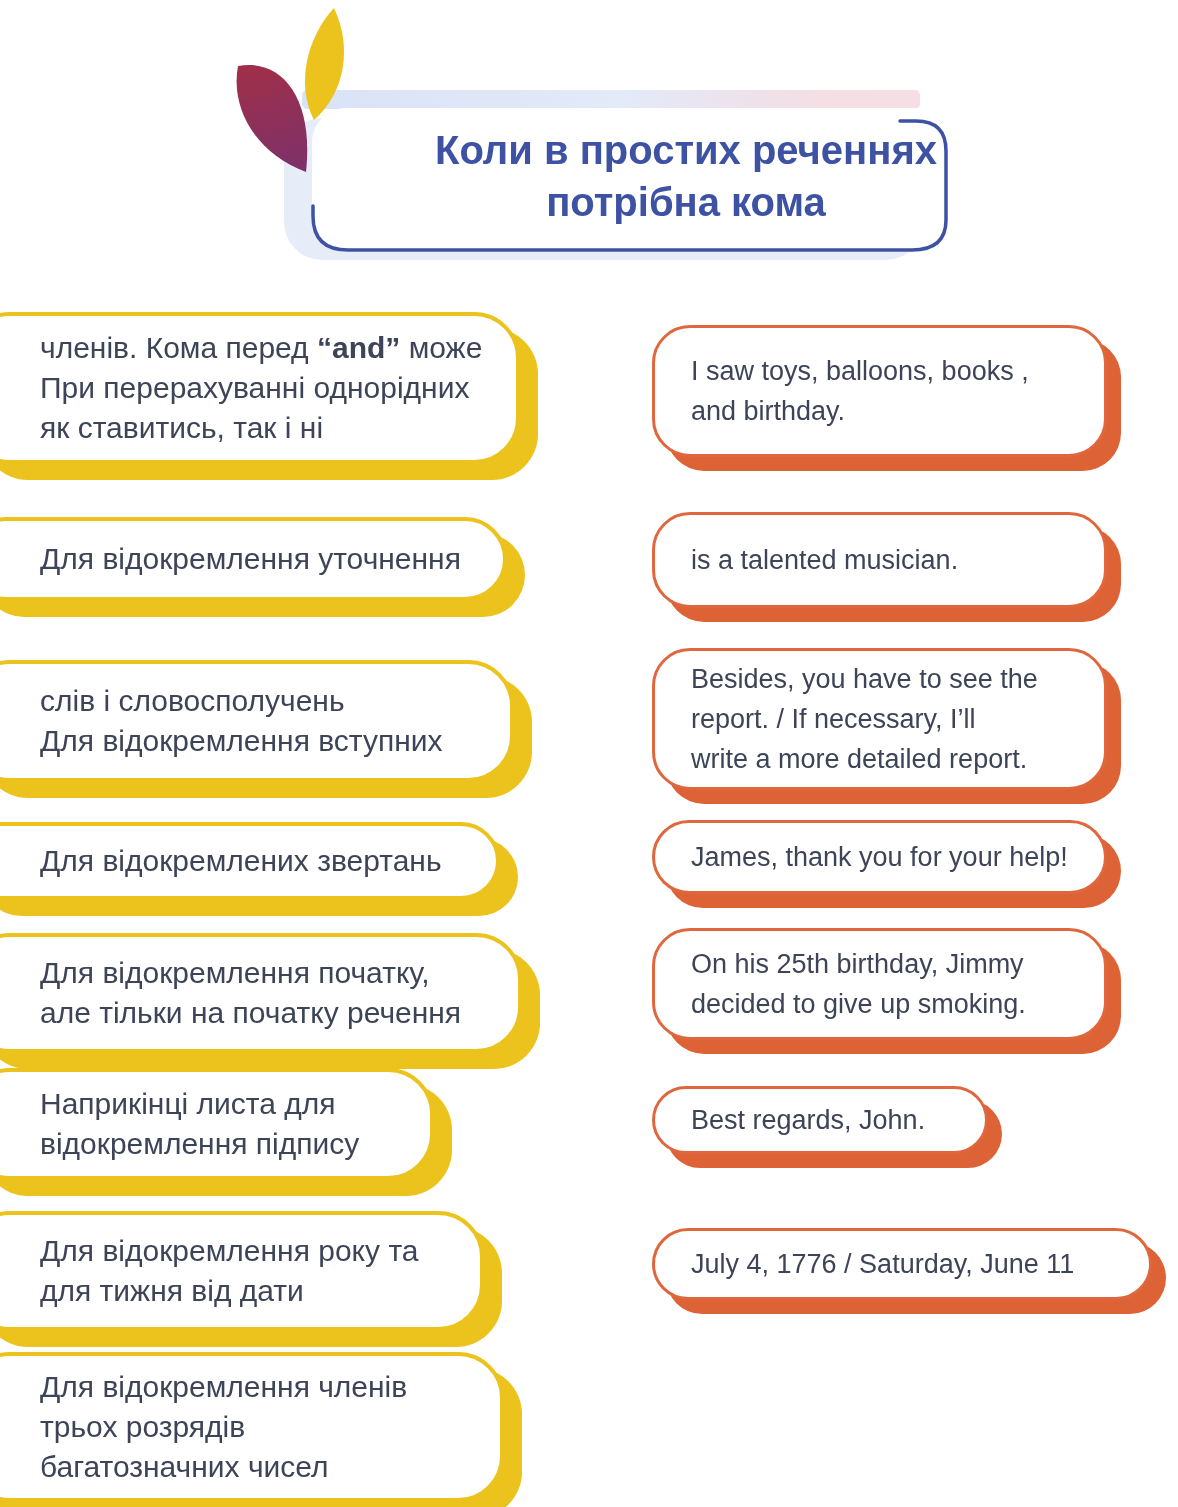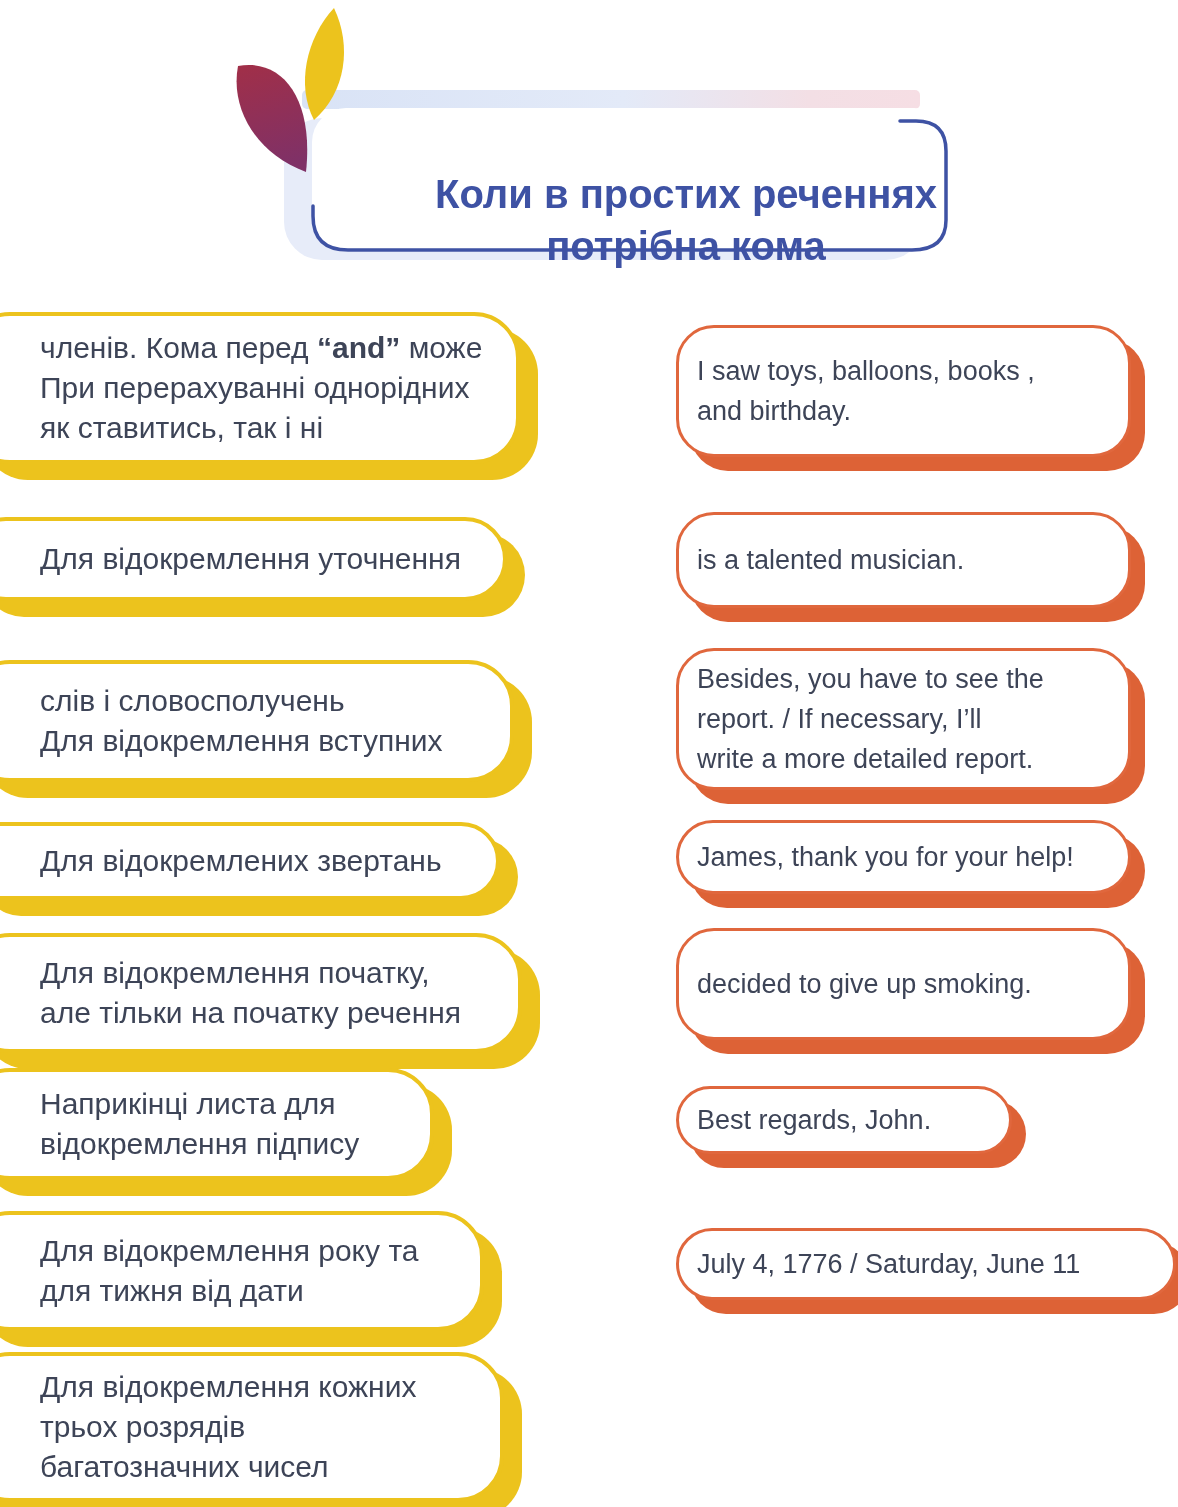--- a/index.html
+++ b/index.html
@@ -17,32 +17,32 @@
   .canvas{position:relative;width:1178px;height:1507px;background:#fff;overflow:hidden;}
 
   
   .title-wrap{position:absolute;left:300px;top:88px;width:690px;height:185px;}
   .grad-bar{position:absolute;left:2px;top:2px;width:618px;height:19px;border-radius:5px;
     background:linear-gradient(90deg,var(--grad-l) 0%,#e3eaf8 52%,#f3dfe5 82%,var(--grad-r) 100%);}
   .pale{position:absolute;left:-16px;top:30px;width:640px;height:142px;border-radius:38px;background:var(--pale);}
   .tbox{position:absolute;left:12px;top:20px;width:636px;height:144px;border-radius:34px;background:#fff;}
   svg.frame{position:absolute;left:0;top:0;width:690px;height:185px;}
   .title-text{position:absolute;left:12px;top:36px;width:748px;text-align:center;
-    font-weight:bold;font-size:40px;line-height:52px;color:var(--blue);margin-top:44px;}
+    font-weight:bold;font-size:40px;line-height:52px;color:var(--blue);}
   svg.logo{position:absolute;left:222px;top:4px;width:135px;height:175px;}
 
   
   .card{position:absolute;background:#fff;display:flex;flex-direction:column;justify-content:center;
     box-sizing:border-box;color:var(--ink);}
   .ln{white-space:nowrap;}
   .b{font-weight:bold;}
   .rule{border:4px solid var(--yellow);border-radius:46px;box-shadow:18px 16px 0 var(--yellow);
     padding:0 18px 0 72px;font-size:30px;line-height:40px;left:-36px;}
   .ex{border:3px solid var(--orange);border-radius:38px;box-shadow:14px 14px 0 var(--orange-sh);
-    padding:0 22px 0 18px;font-size:27px;line-height:40px;left:676px;}
+    padding:0 22px 0 36px;font-size:27px;line-height:40px;left:652px;}
 
   .L1{top:312px;width:556px;height:152px}
   .L2{top:517px;width:543px;height:84px}
   .L3{top:660px;width:550px;height:122px}
   .L4{top:822px;width:536px;height:78px}
   .L5{top:933px;width:558px;height:120px}
   .L6{top:1068px;width:470px;height:112px}
   .L7{top:1211px;width:520px;height:120px}
   .L8{top:1352px;width:540px;height:150px}
 
@@ -116,38 +116,39 @@
   </div>
   <div class="card ex R4">
     <div class="ln">James, thank you for your help!</div>
   </div>
 
   <div class="card rule L5">
     <div class="ln">Для відокремлення початку,</div>
     <div class="ln">але тільки на початку речення</div>
   </div>
   <div class="card ex R5">
+    <div class="ln">On his 25th birthday, Jimmy</div>
     <div class="ln">decided to give up smoking.</div>
   </div>
 
   <div class="card rule L6">
     <div class="ln">Наприкінці листа для</div>
     <div class="ln">відокремлення підпису</div>
   </div>
   <div class="card ex R6">
     <div class="ln">Best regards, John.</div>
   </div>
 
   <div class="card rule L7">
     <div class="ln">Для відокремлення року та</div>
     <div class="ln">для тижня від дати</div>
   </div>
   <div class="card ex R7">
     <div class="ln">July 4, 1776 / Saturday, June 11</div>
   </div>
 
   <div class="card rule L8">
-    <div class="ln">Для відокремлення кожних</div>
+    <div class="ln">Для відокремлення членів</div>
     <div class="ln">трьох розрядів</div>
     <div class="ln">багатозначних чисел</div>
   </div>
 
 </div>
 
 </body></html>

